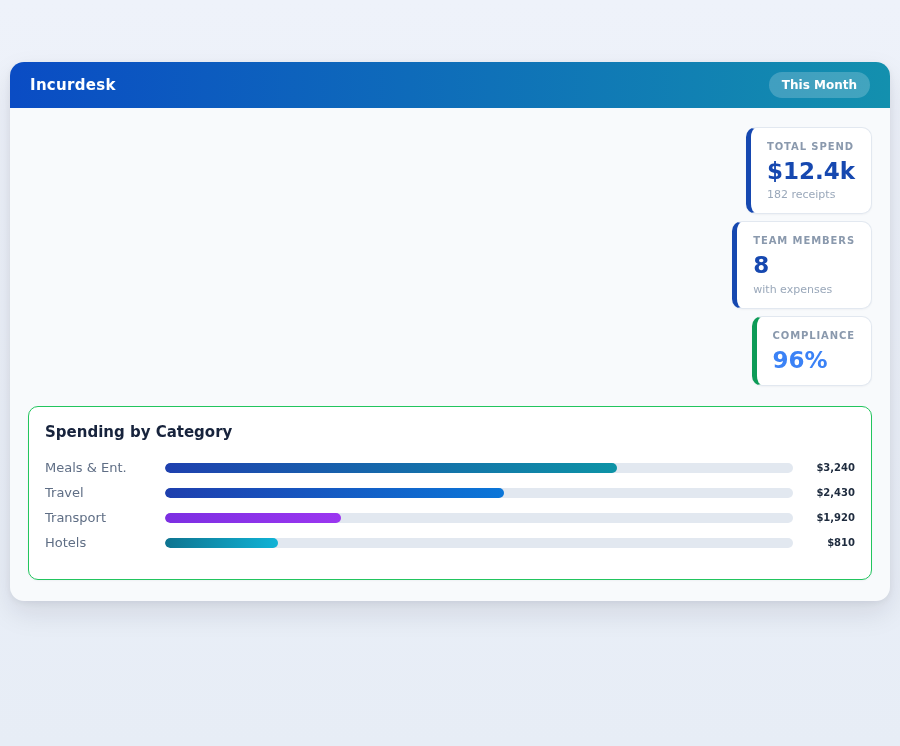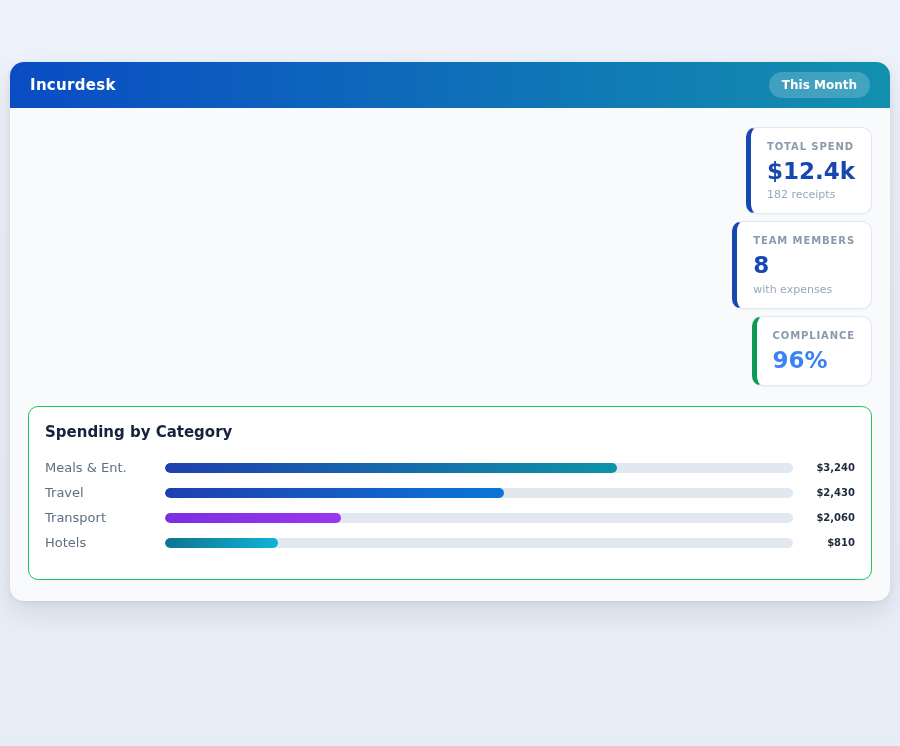--- a/index.html
+++ b/index.html
@@ -163,21 +163,21 @@
     </div>
     <div class="chart-row-value">$2,430</div>
   </div>
 
 
   <div class="chart-row">
     <div class="chart-row-label">Transport</div>
     <div class="chart-track" style="background: rgb(226, 232, 240);">
       <div class="chart-bar-fill" style="width: 28%; background: linear-gradient(90deg, rgb(124, 47, 226), rgb(155, 54, 240));"></div>
     </div>
-    <div class="chart-row-value">$2,060</div>
+    <div class="chart-row-value">$1,920</div>
   </div>
 
   <div class="chart-row">
     <div class="chart-row-label">Hotels</div>
     <div class="chart-track" style="background: rgb(226, 232, 240);">
       <div class="chart-bar-fill" style="width: 18%; background: linear-gradient(90deg, rgb(14, 116, 144), rgb(16, 179, 214));"></div>
     </div>
     <div class="chart-row-value">$810</div>
   </div>
 </div>

